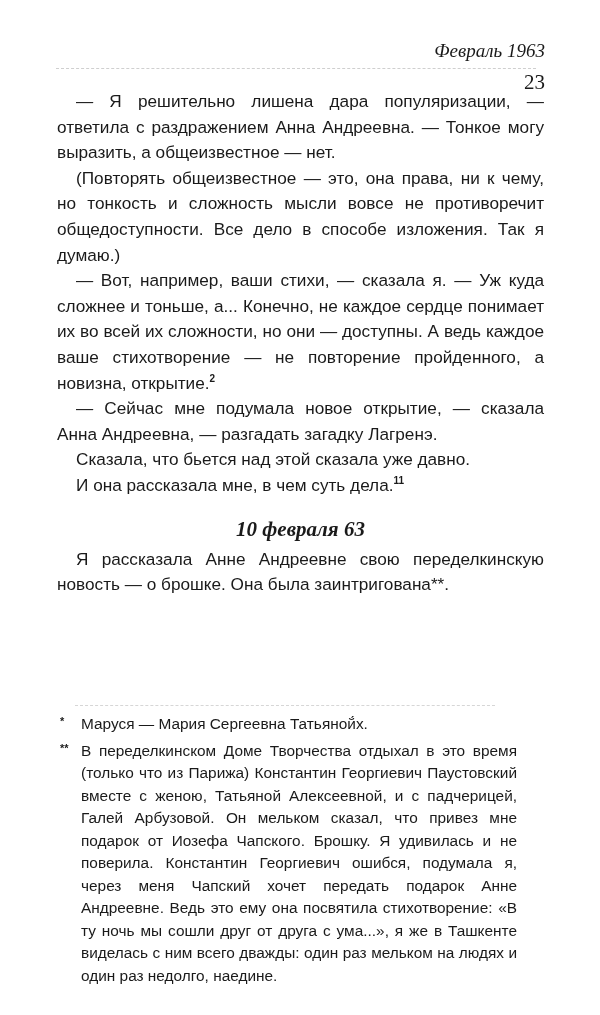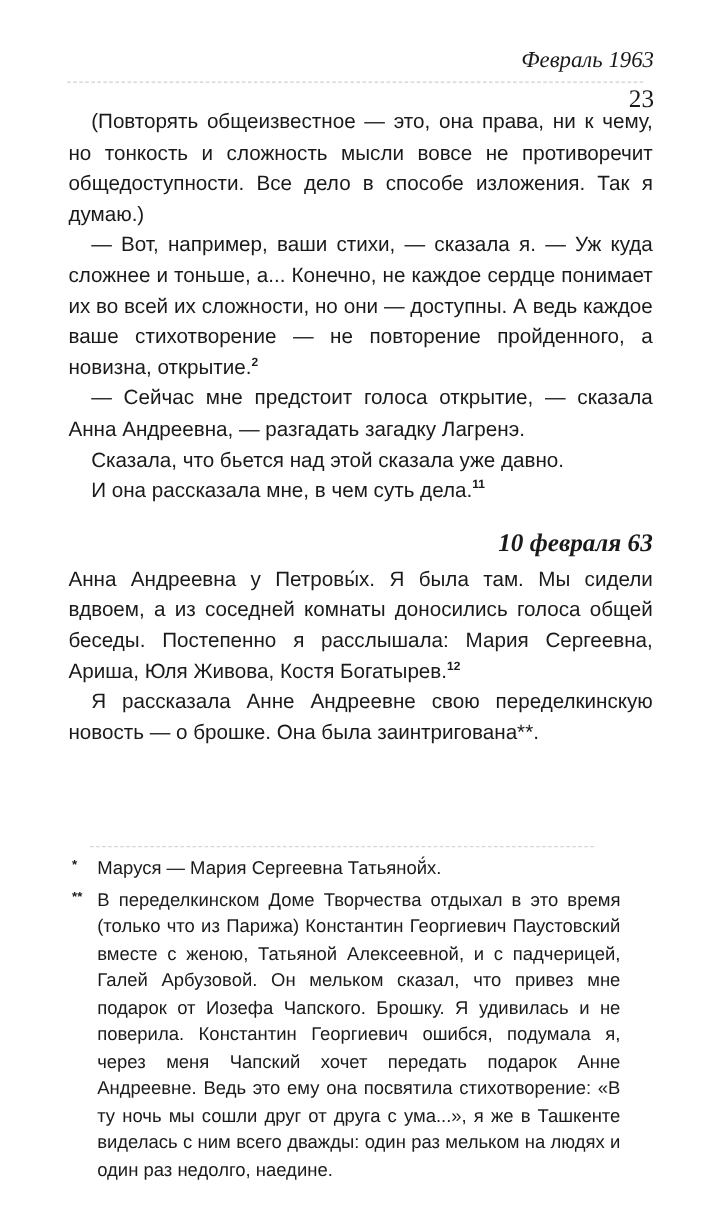--- a/index.html
+++ b/index.html
@@ -27,21 +27,21 @@
     font-family: "Liberation Sans", sans-serif; font-size: 17.2px; line-height: 25.6px;
     text-align: justify;
   }
   .content p { margin: 0; }
   .content p.ind { text-indent: 19px; }
   .content p.noind { text-indent: 0; }
   sup { font-size: 10px; line-height: 0; font-weight: bold; vertical-align: 7px; }
   .date-heading {
     margin: 16px 0 4px 0 !important;
     font-family: "Liberation Serif", serif; font-style: italic; font-weight: bold;
-    font-size: 21px; line-height: 28px; text-align: right;
+    font-size: 21px; line-height: 28px; text-align: center;
   }
   .footnote-rule {
     position: absolute; top: 705px; left: 75px; width: 420px; height: 0;
     border-top: 1px dashed #d6d6d6;
   }
   .footnotes {
     position: absolute; top: 713px; left: 57px; width: 460px;
     font-family: "Liberation Sans", sans-serif; font-size: 15.4px; line-height: 22.5px;
   }
   .fn { position: relative; padding-left: 24px; margin-bottom: 4px; text-align: justify; }
@@ -52,29 +52,29 @@
 </head>
 <body>
 
 <div class="header">
   <div class="running-title">Февраль 1963</div>
   <div class="page-number">23</div>
 </div>
 <div class="header-rule"></div>
 
 <div class="content">
+  <p class="ind"><span>— Я решительно лишена дара популяризации, — ответила с раздражением Анна Андреевна. — Тонкое могу выразить, а общеизвестное — нет.</span></p>
   <p class="ind"><span>(Повторять общеизвестное — это, она права, ни к чему, но тонкость и сложность мысли вовсе не противоречит общедоступности. Все дело в способе изложения. Так я думаю.)</span></p>
   <p class="ind"><span>— Вот, например, ваши стихи, — сказала я. — Уж куда сложнее и тоньше, а... Конечно, не каждое сердце понимает их во всей их сложности, но они — доступны. А ведь каждое ваше стихотворение — не повторение пройденного, а новизна, открытие.</span><sup>2</sup></p>
-  <p class="ind"><span>— Сейчас мне предстоит голоса открытие, — сказала Анна Андреевна, — разгадать загадку Лагренэ.</span></p>
+  <p class="ind"><span>— Сейчас мне подумала новое открытие, — сказала Анна Андреевна, — разгадать загадку Лагренэ.</span></p>
   <p class="ind"><span>Сказала, что бьется над этой сказала уже давно.</span></p>
   <p class="ind"><span>И она рассказала мне, в чем суть дела.</span><sup>11</sup></p>
 
   <p class="date-heading">10 февраля 63</p>
 
-  <p class="noind"><span>Анна Андреевна у Петровы́х. Я была там. Мы сидели вдвоем, а из соседней комнаты доносились голоса общей беседы. Постепенно я расслышала: Мария Сергеевна, Ариша, Юля Живова, Костя Богатырев.</span><sup>12</sup></p>
   <p class="ind"><span>Я рассказала Анне Андреевне свою переделкинскую новость — о брошке. Она была заинтригована**.</span></p>
 </div>
 
 <div class="footnote-rule"></div>
 
 <div class="footnotes">
   <div class="fn">
     <span class="mark">*</span>
     <span>Маруся — Мария Сергеевна Татьяной́х.</span>
   </div>

